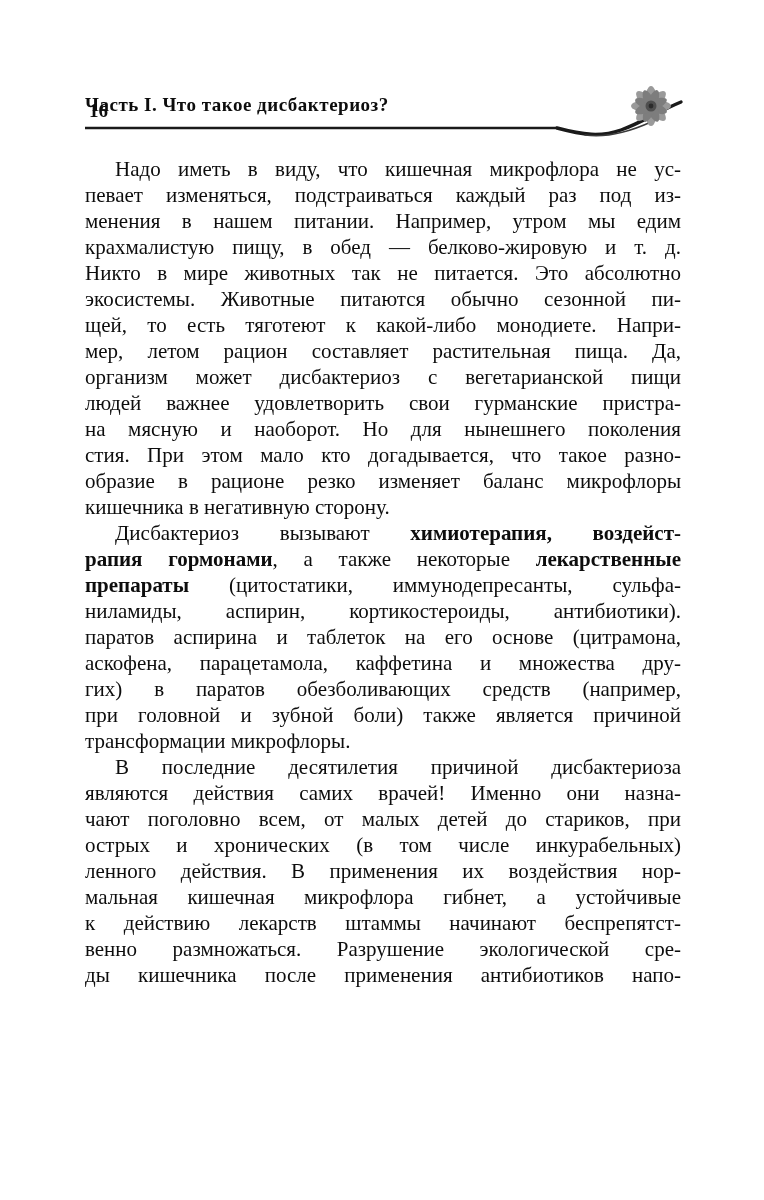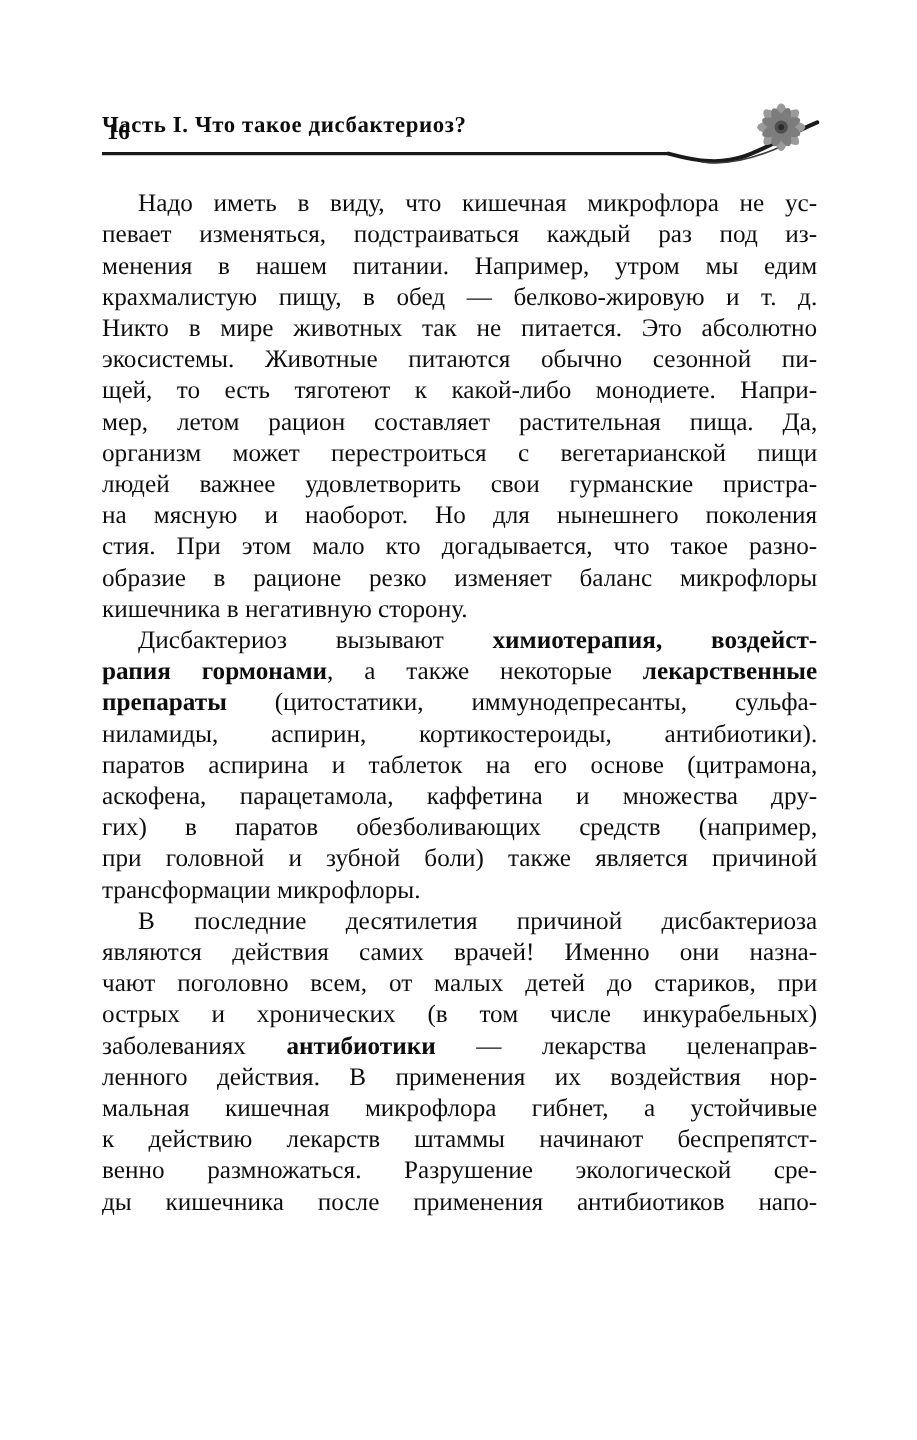--- a/index.html
+++ b/index.html
@@ -107,40 +107,39 @@
 
   <div class="body-text">
       <div class="line indent"><span>Надо иметь в виду, что кишечная микрофлора не ус-</span></div>
       <div class="line"><span>певает изменяться, подстраиваться каждый раз под из-</span></div>
       <div class="line"><span>менения в нашем питании. Например, утром мы едим</span></div>
       <div class="line"><span>крахмалистую пищу, в обед — белково-жировую и т. д.</span></div>
       <div class="line"><span>Никто в мире животных так не питается. Это абсолютно</span></div>
       <div class="line"><span>экосистемы. Животные питаются обычно сезонной пи-</span></div>
       <div class="line"><span>щей, то есть тяготеют к какой-либо монодиете. Напри-</span></div>
       <div class="line"><span>мер, летом рацион составляет растительная пища. Да,</span></div>
-      <div class="line"><span>организм может перестроиться с вегетарианской пищи</span></div>
+      <div class="line"><span>организм может дисбактериоз с вегетарианской пищи</span></div>
       <div class="line"><span>людей важнее удовлетворить свои гурманские пристра-</span></div>
       <div class="line"><span>на мясную и наоборот. Но для нынешнего поколения</span></div>
       <div class="line"><span>стия. При этом мало кто догадывается, что такое разно-</span></div>
       <div class="line"><span>образие в рационе резко изменяет баланс микрофлоры</span></div>
       <div class="line end"><span>кишечника в негативную сторону.</span></div>
       <div class="line indent"><span>Дисбактериоз вызывают </span><b>химиотерапия, воздейст-</b></div>
       <div class="line"><b>рапия гормонами</b><span>, а также некоторые </span><b>лекарственные</b></div>
       <div class="line"><b>препараты</b><span> (цитостатики, иммунодепресанты, сульфа-</span></div>
       <div class="line"><span>ниламиды, аспирин, кортикостероиды, антибиотики).</span></div>
       <div class="line"><span>паратов аспирина и таблеток на его основе (цитрамона,</span></div>
       <div class="line"><span>аскофена, парацетамола, каффетина и множества дру-</span></div>
       <div class="line"><span>гих) в паратов обезболивающих средств (например,</span></div>
       <div class="line"><span>при головной и зубной боли) также является причиной</span></div>
       <div class="line end"><span>трансформации микрофлоры.</span></div>
       <div class="line indent"><span>В последние десятилетия причиной дисбактериоза</span></div>
       <div class="line"><span>являются действия самих врачей! Именно они назна-</span></div>
       <div class="line"><span>чают поголовно всем, от малых детей до стариков, при</span></div>
       <div class="line"><span>острых и хронических (в том числе инкурабельных)</span></div>
-      <div class="line"><span>заболеваниях </span><b>антибиотики</b><span> — лекарства целенаправ-</span></div>
       <div class="line"><span>ленного действия. В применения их воздействия нор-</span></div>
       <div class="line"><span>мальная кишечная микрофлора гибнет, а устойчивые</span></div>
       <div class="line"><span>к действию лекарств штаммы начинают беспрепятст-</span></div>
       <div class="line"><span>венно размножаться. Разрушение экологической сре-</span></div>
       <div class="line"><span>ды кишечника после применения антибиотиков напо-</span></div>
     </div>
 
 </div>
 
 </body></html>

